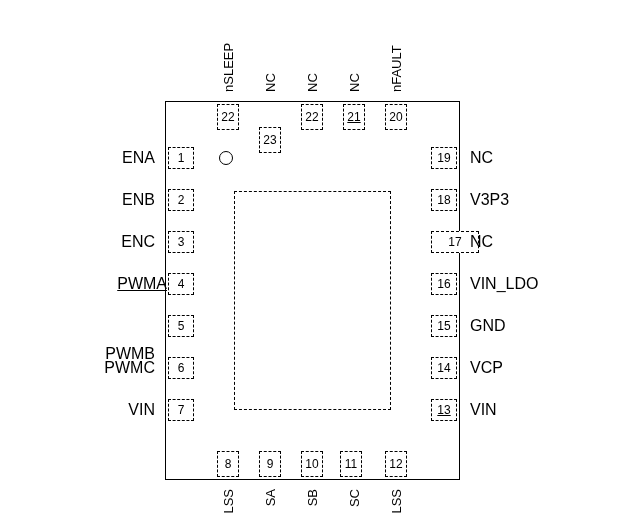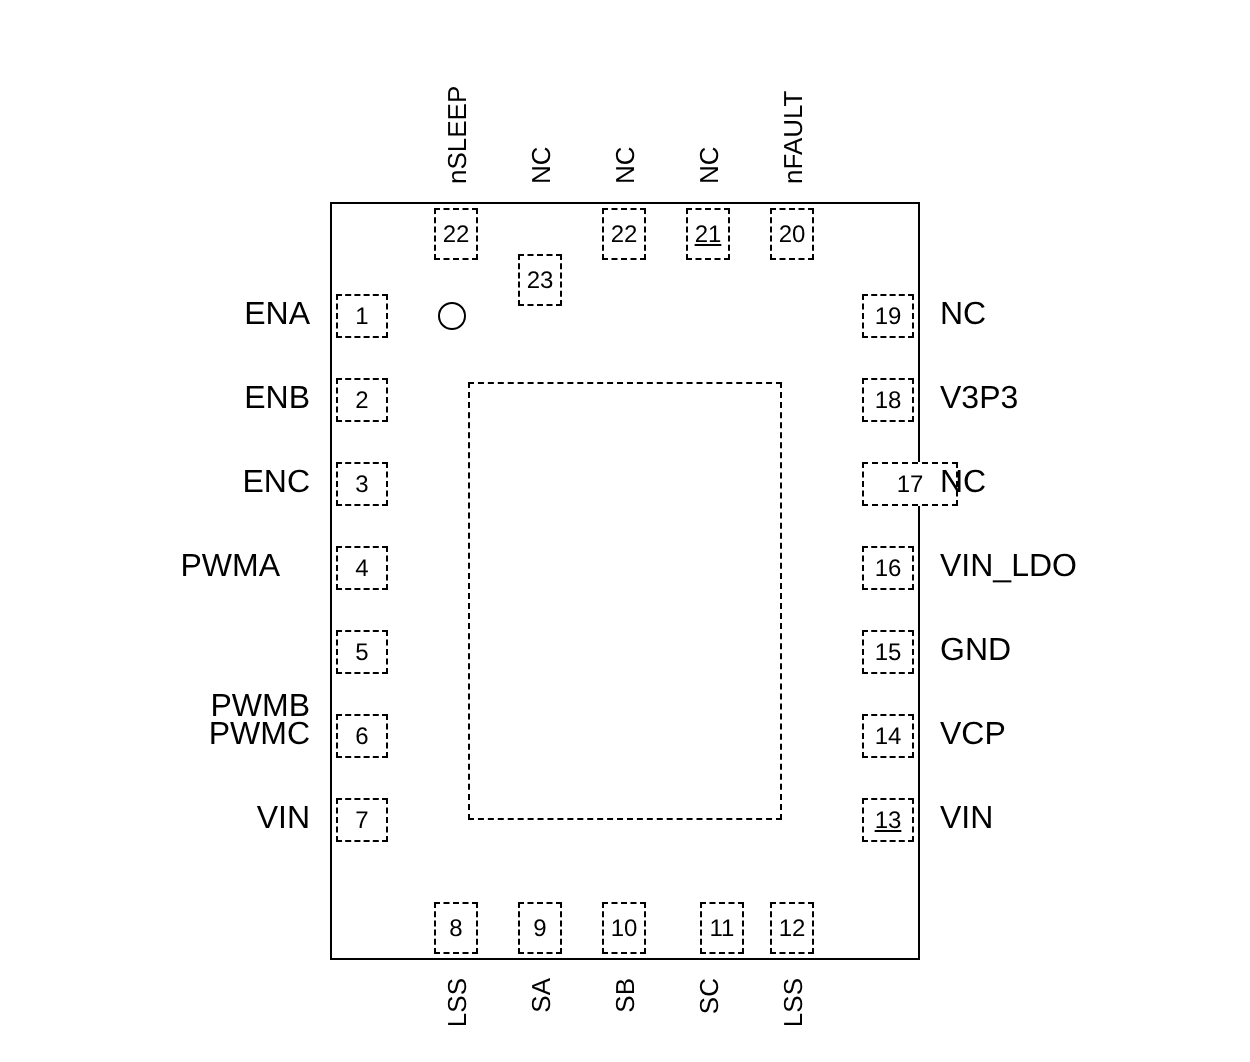--- a/index.html
+++ b/index.html
@@ -101,21 +101,21 @@
       </div>
       <div class="vlabel vlabel-bottom" style="left: 221px; top: 489px;">LSS</div>
       <div class="pinbox" style="left: 259px; top: 451px; width: 22px; height: 26px;">
         <span>9</span>
       </div>
       <div class="vlabel vlabel-bottom" style="left: 263px; top: 489px;">SA</div>
       <div class="pinbox" style="left: 301px; top: 451px; width: 22px; height: 26px;">
         <span>10</span>
       </div>
       <div class="vlabel vlabel-bottom" style="left: 305px; top: 489px;">SB</div>
-      <div class="pinbox" style="left: 350px; top: 451px; width: 22px; height: 26px;">
+      <div class="pinbox" style="left: 340px; top: 451px; width: 22px; height: 26px;">
         <span>11</span>
       </div>
       <div class="vlabel vlabel-bottom" style="left: 347px; top: 489px;">SC</div>
       <div class="pinbox" style="left: 385px; top: 451px; width: 22px; height: 26px;">
         <span>12</span>
       </div>
       <div class="vlabel vlabel-bottom" style="left: 389px; top: 489px;">LSS</div>
       <div class="pinbox" style="left: 168px; top: 147px; width: 26px; height: 22px;">
         <span>1</span>
       </div>
@@ -124,21 +124,21 @@
         <span>2</span>
       </div>
       <div class="hlabel hlabel-left" style="left: 35px; top: 192px; width: 120px;">ENB</div>
       <div class="pinbox" style="left: 168px; top: 231px; width: 26px; height: 22px;">
         <span>3</span>
       </div>
       <div class="hlabel hlabel-left" style="left: 35px; top: 234px; width: 120px;">ENC</div>
       <div class="pinbox" style="left: 168px; top: 273px; width: 26px; height: 22px;">
         <span>4</span>
       </div>
-      <div class="hlabel hlabel-left" style="left: 20px; top: 276px; width: 120px;">PWMA</div>
+      <div class="hlabel hlabel-left" style="left: 47px; top: 276px; width: 120px; text-decoration: underline;">PWMA</div>
       <div class="pinbox" style="left: 168px; top: 315px; width: 26px; height: 22px;">
         <span>5</span>
       </div>
       <div class="hlabel hlabel-left" style="left: 35px; top: 318px; width: 120px; margin-top: 28px;">PWMB</div>
       <div class="pinbox" style="left: 168px; top: 357px; width: 26px; height: 22px;">
         <span>6</span>
       </div>
       <div class="hlabel hlabel-left" style="left: 35px; top: 360px; width: 120px;">PWMC</div>
       <div class="pinbox" style="left: 168px; top: 399px; width: 26px; height: 22px;">
         <span>7</span>

